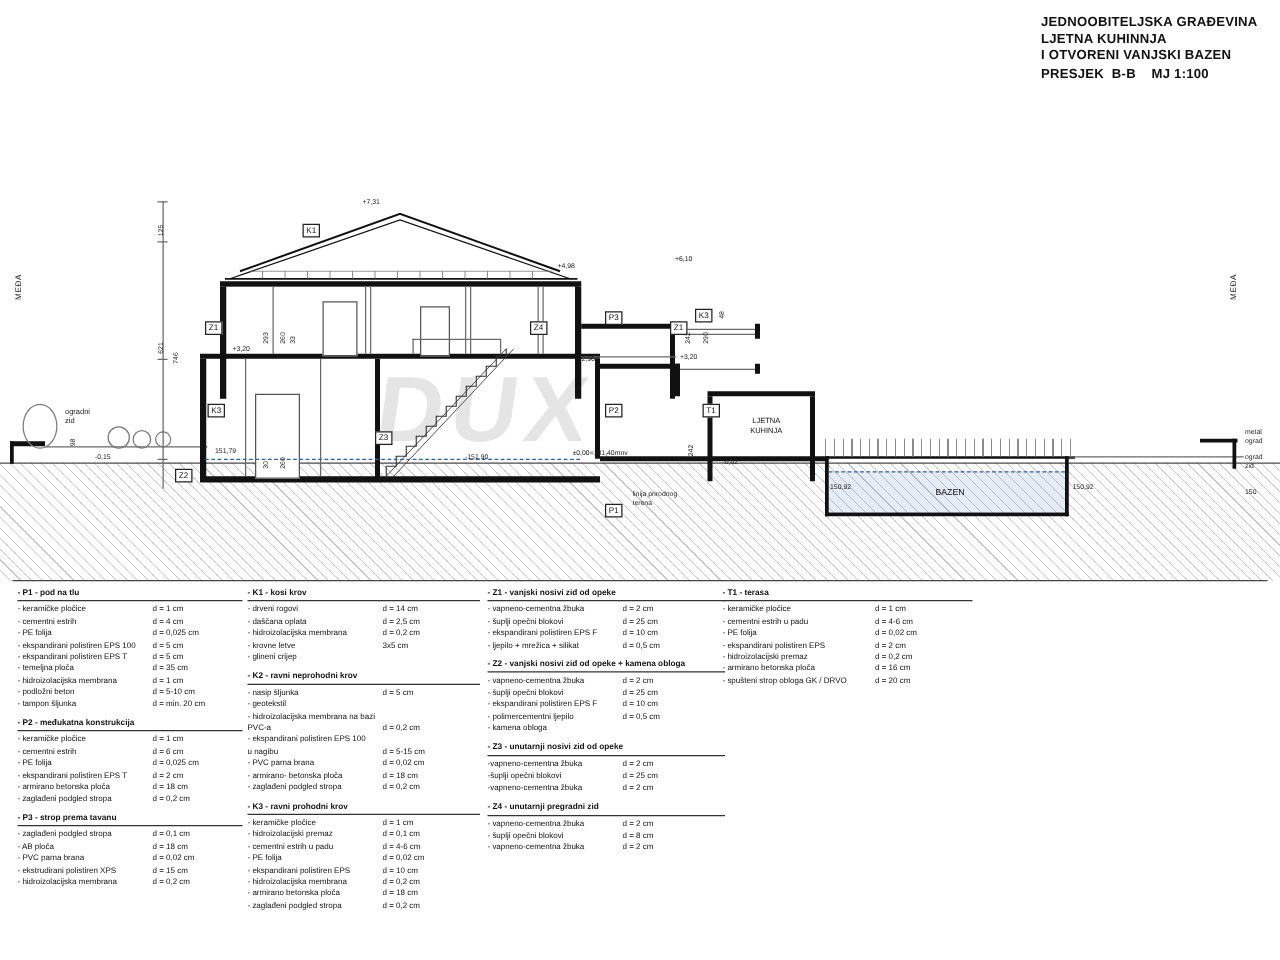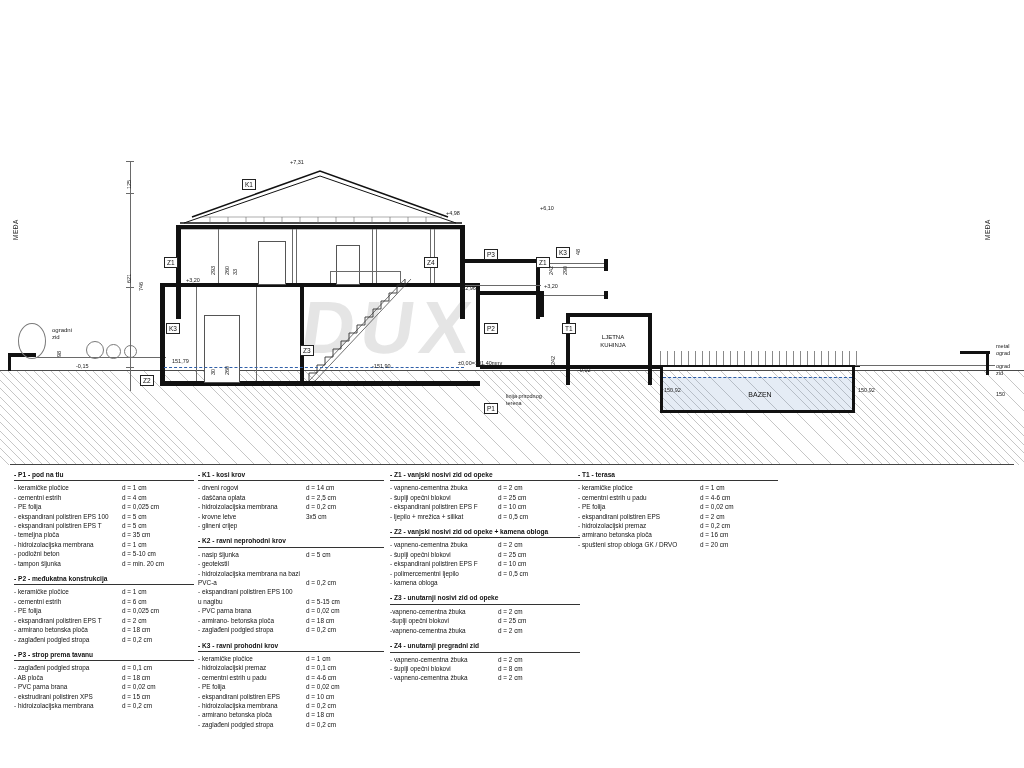--- a/index.html
+++ b/index.html
@@ -92,20 +92,26 @@
   .lg-row .nm{width:108px;overflow:hidden;}
   .lg-row .vl{width:52px;}
   .lg-block{margin-bottom:6px;}
   .legend-top-rule{position:absolute;left:10px;top:-6px;width:1004px;border-top:1px solid #444;}
 </style>
 </head>
 <body>
 
 <div class="sheet">
 
+  <div class="title-block">
+    <div>JEDNOOBITELJSKA GRAĐEVINA</div>
+    <div>LJETNA KUHINNJA</div>
+    <div>I OTVORENI VANJSKI BAZEN</div>
+    <div class="scale-row">PRESJEK  B-B    MJ 1:100</div>
+  </div>
 
   <div class="drawing">
 
     <div class="watermark">DUX</div>
 
     <div class="ground"></div>
     <div class="ground-line" style="top:275px;"></div>
 
     <div class="meda" style="left:12px;top:145px;">MEĐA</div>
     <div class="meda" style="left:984px;top:145px;">MEĐA</div>

